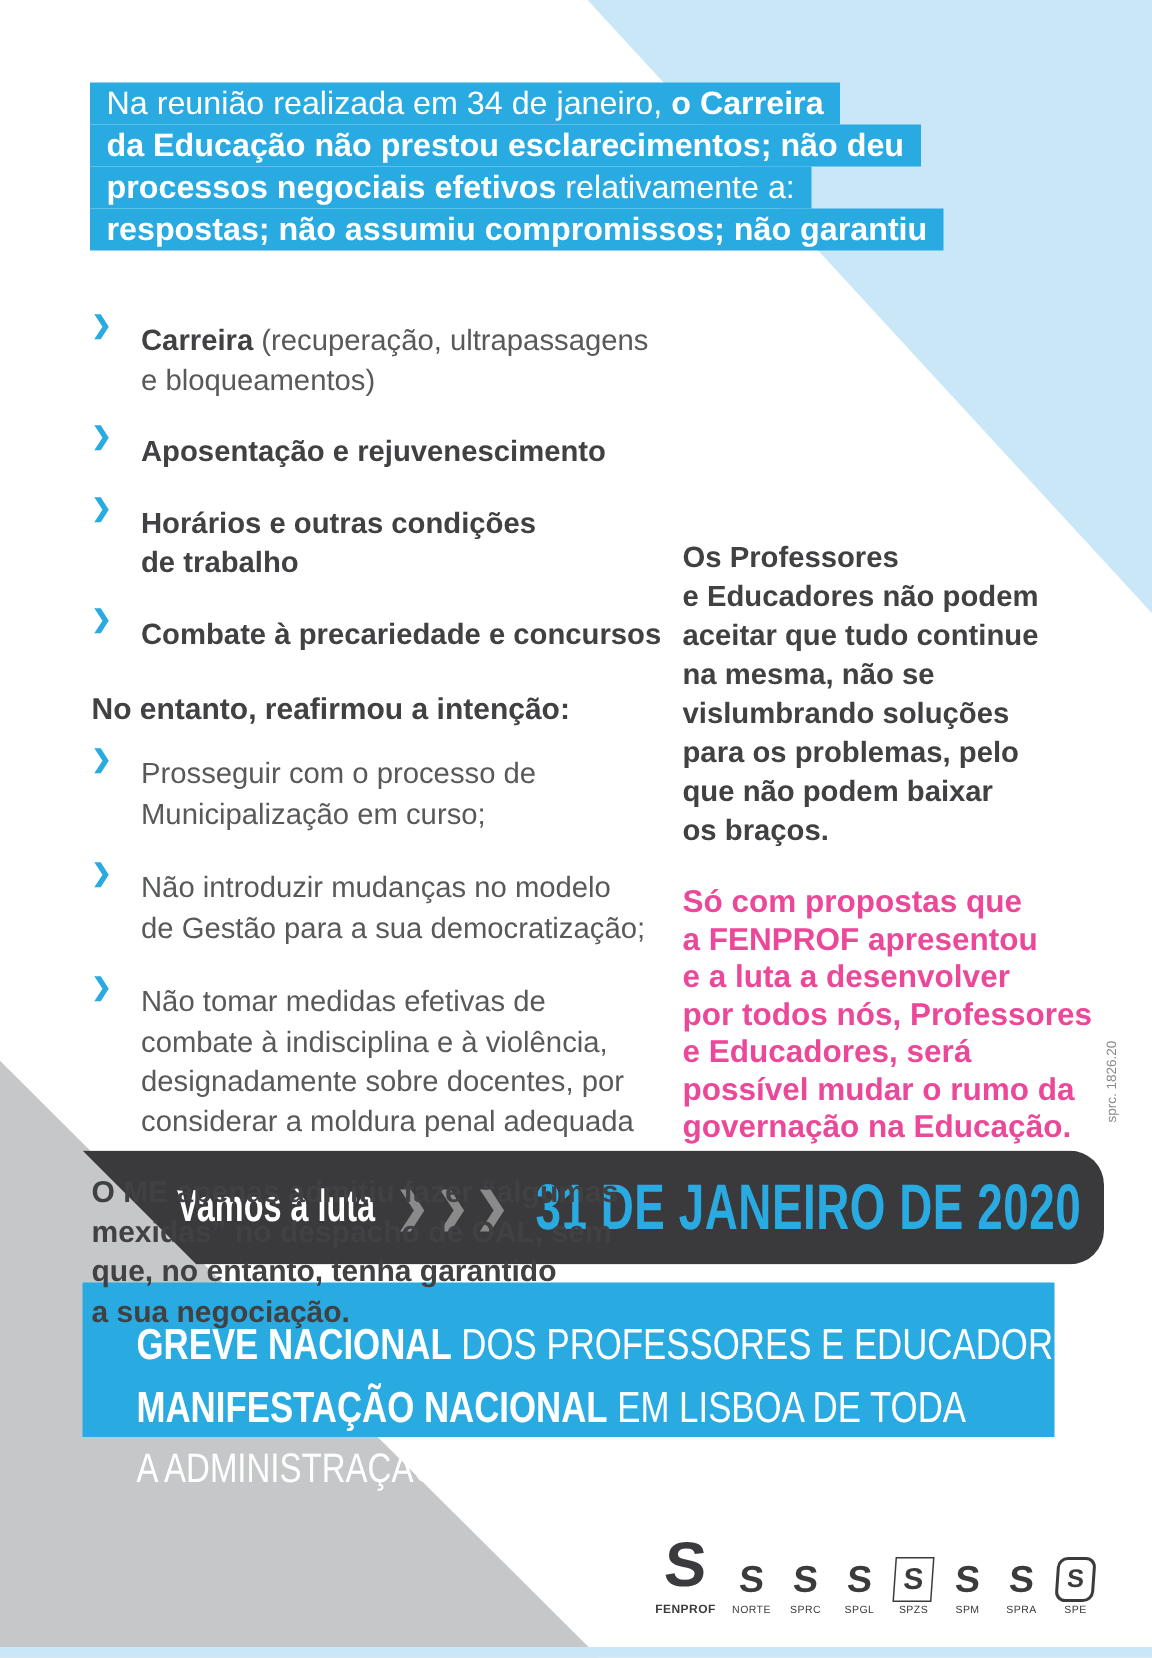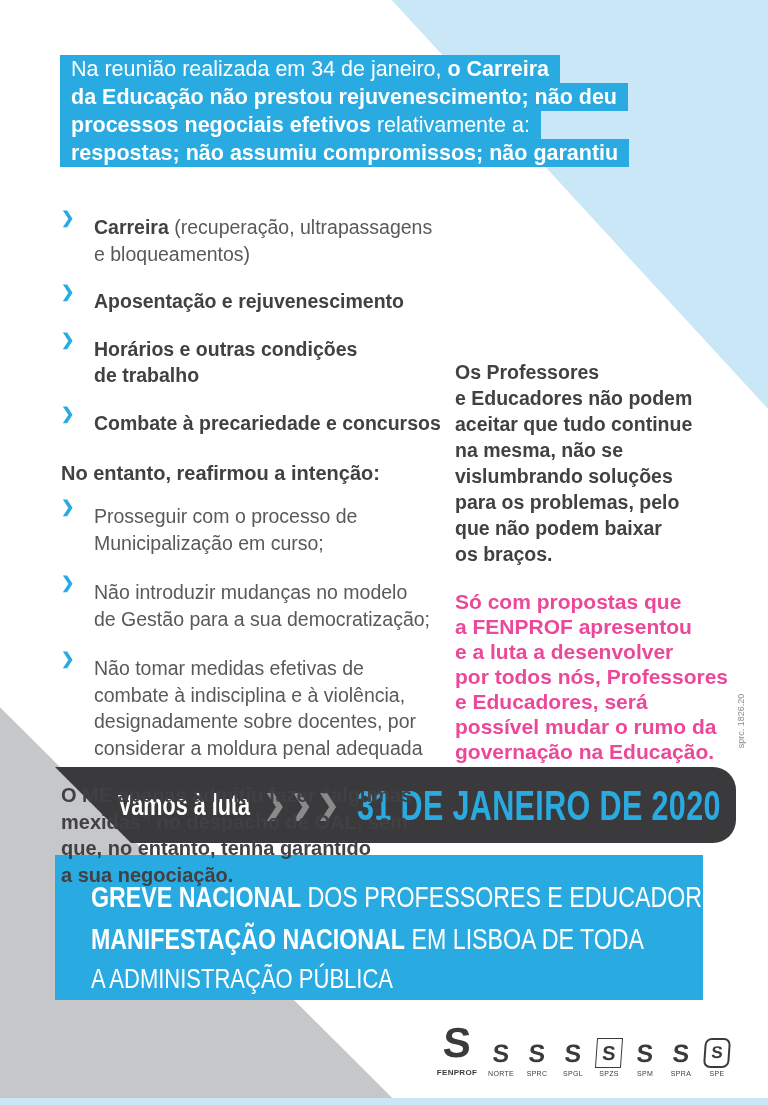--- a/index.html
+++ b/index.html
@@ -39,21 +39,21 @@
   
   .bar{position:absolute;left:0;top:767px;width:736px;height:76px;background:#3A3A3C;z-index:2;
        clip-path:polygon(55px 0, 768px 0, 768px 76px, 131px 76px);border-radius:23px;}
   .bar-inner{display:flex;align-items:center;height:100%;padding-left:118px;}
   .bar-label{color:#fff;font-size:30px;font-weight:600;white-space:pre;
              transform:scaleX(0.72);transform-origin:left center;}
   .bar-chevs{color:#8A8A8A;font-size:27px;font-weight:700;letter-spacing:4px;margin-left:-38px;white-space:pre;}
   .bar-date{color:#29ABE2;font-size:43px;font-weight:700;white-space:pre;margin-left:14px;
             transform:scaleX(0.71);transform-origin:left center;letter-spacing:0.5px;}
   
-  .announce{position:absolute;left:55px;top:855px;width:648px;height:145px;background:#29ABE2;z-index:2;
+  .announce{position:absolute;left:55px;top:855px;width:648px;height:103px;background:#29ABE2;z-index:2;
             padding:21px 0 0 36px;box-sizing:border-box;color:#fff;}
   .an-line{display:block;white-space:pre;transform:scaleX(0.8);transform-origin:left center;
            font-size:29px;line-height:42px;}
   .an-line .b{font-weight:700;}
   .an-line .r{font-weight:400;}
   .an-line.last{font-size:27.5px;line-height:38px;}
   
   .logos{position:absolute;left:436px;top:1020px;z-index:2;display:flex;align-items:flex-end;gap:10px;}
   .logo{display:flex;flex-direction:column;align-items:center;}
   .glyph{display:flex;align-items:center;justify-content:center;color:#3B3B3D;font-weight:800;
@@ -68,21 +68,21 @@
 <body>
 
 <div class="page">
 
   <div class="shape shape-topright"></div>
   <div class="shape shape-graybottom"></div>
   <div class="shape-bottomstrip"></div>
 
   <div class="hdr">
     <div class="hdr-line"><span class="r">Na reunião realizada em 34 de janeiro, </span><span class="b">o Carreira</span><span class="r"></span></div>
-    <div class="hdr-line"><span class="r"></span><span class="b">da Educação não prestou rejuvenescimento; não deu</span><span class="r"></span></div>
+    <div class="hdr-line"><span class="r"></span><span class="b">da Educação não prestou esclarecimentos; não deu</span><span class="r"></span></div>
     <div class="hdr-line"><span class="r"></span><span class="b">processos negociais efetivos</span><span class="r"> relativamente a:</span></div>
     <div class="hdr-line"><span class="r"></span><span class="b">respostas; não assumiu compromissos; não garantiu</span><span class="r"></span></div>
   </div>
 
   <div class="col-left">
 
     <div class="li">
       <span class="chev">❯</span>
       <p><span class="b">Carreira</span><span class="r"> (recuperação, ultrapassagens
 e bloqueamentos)</span></p>

